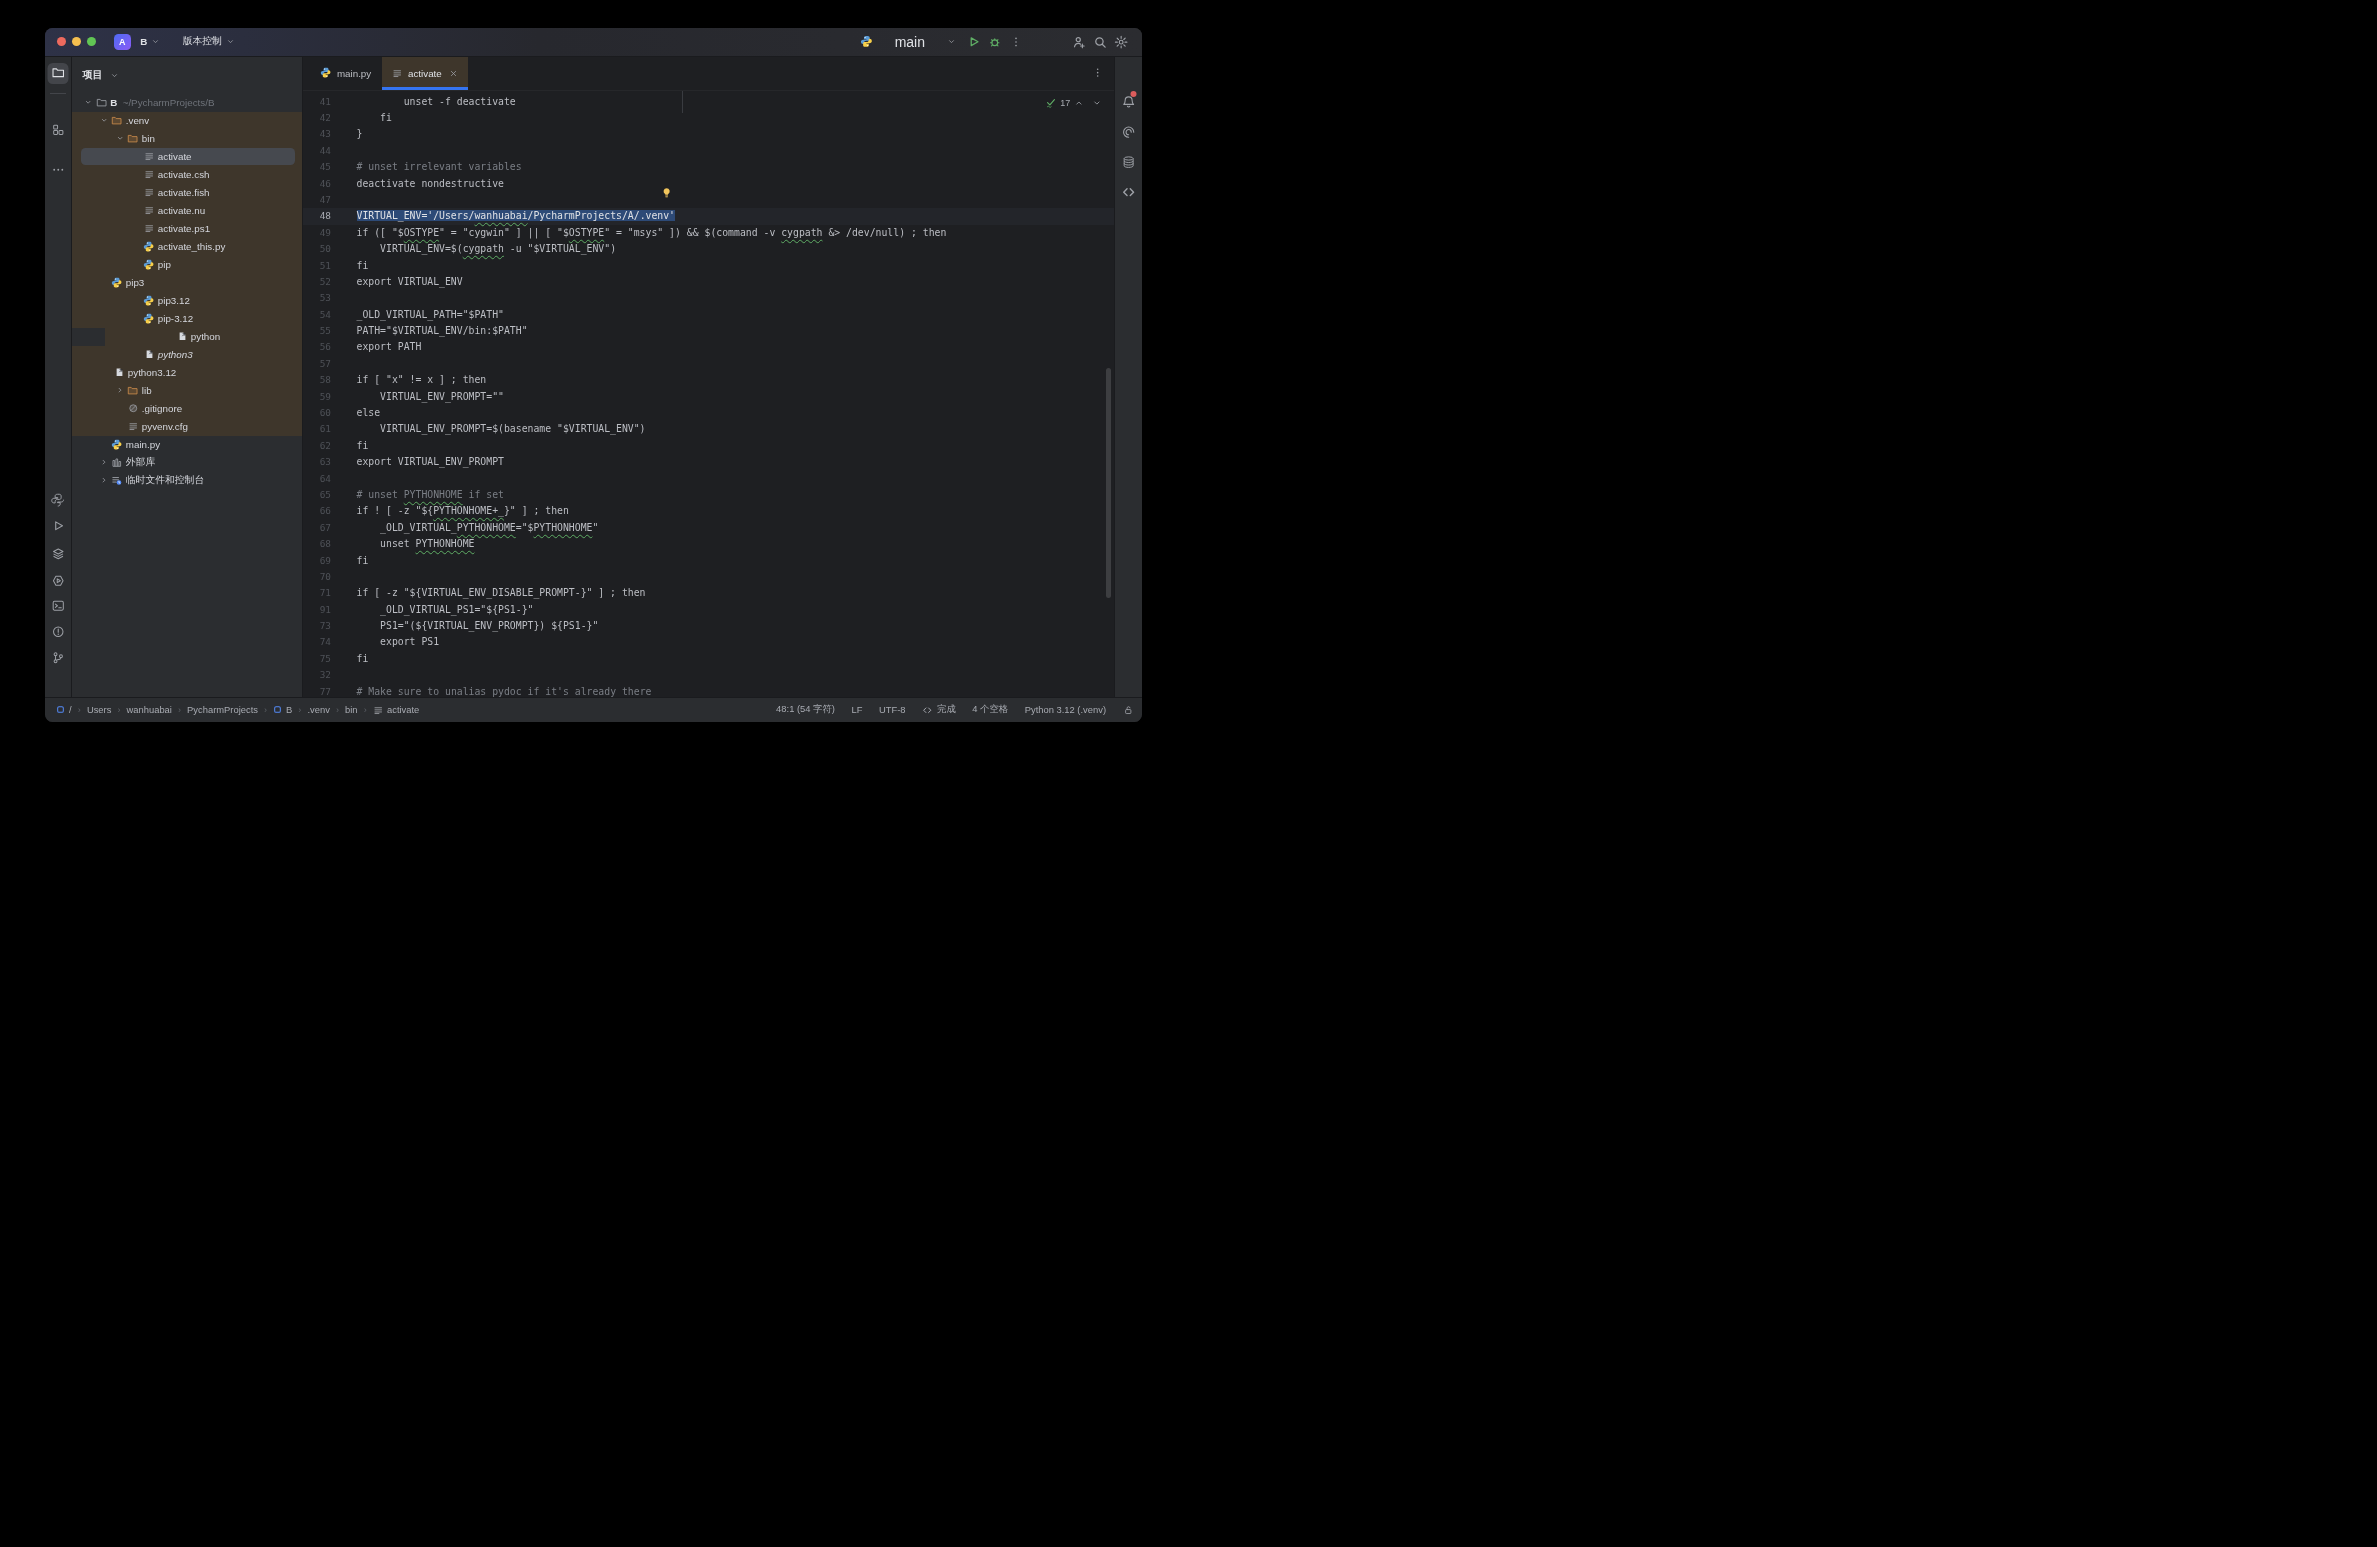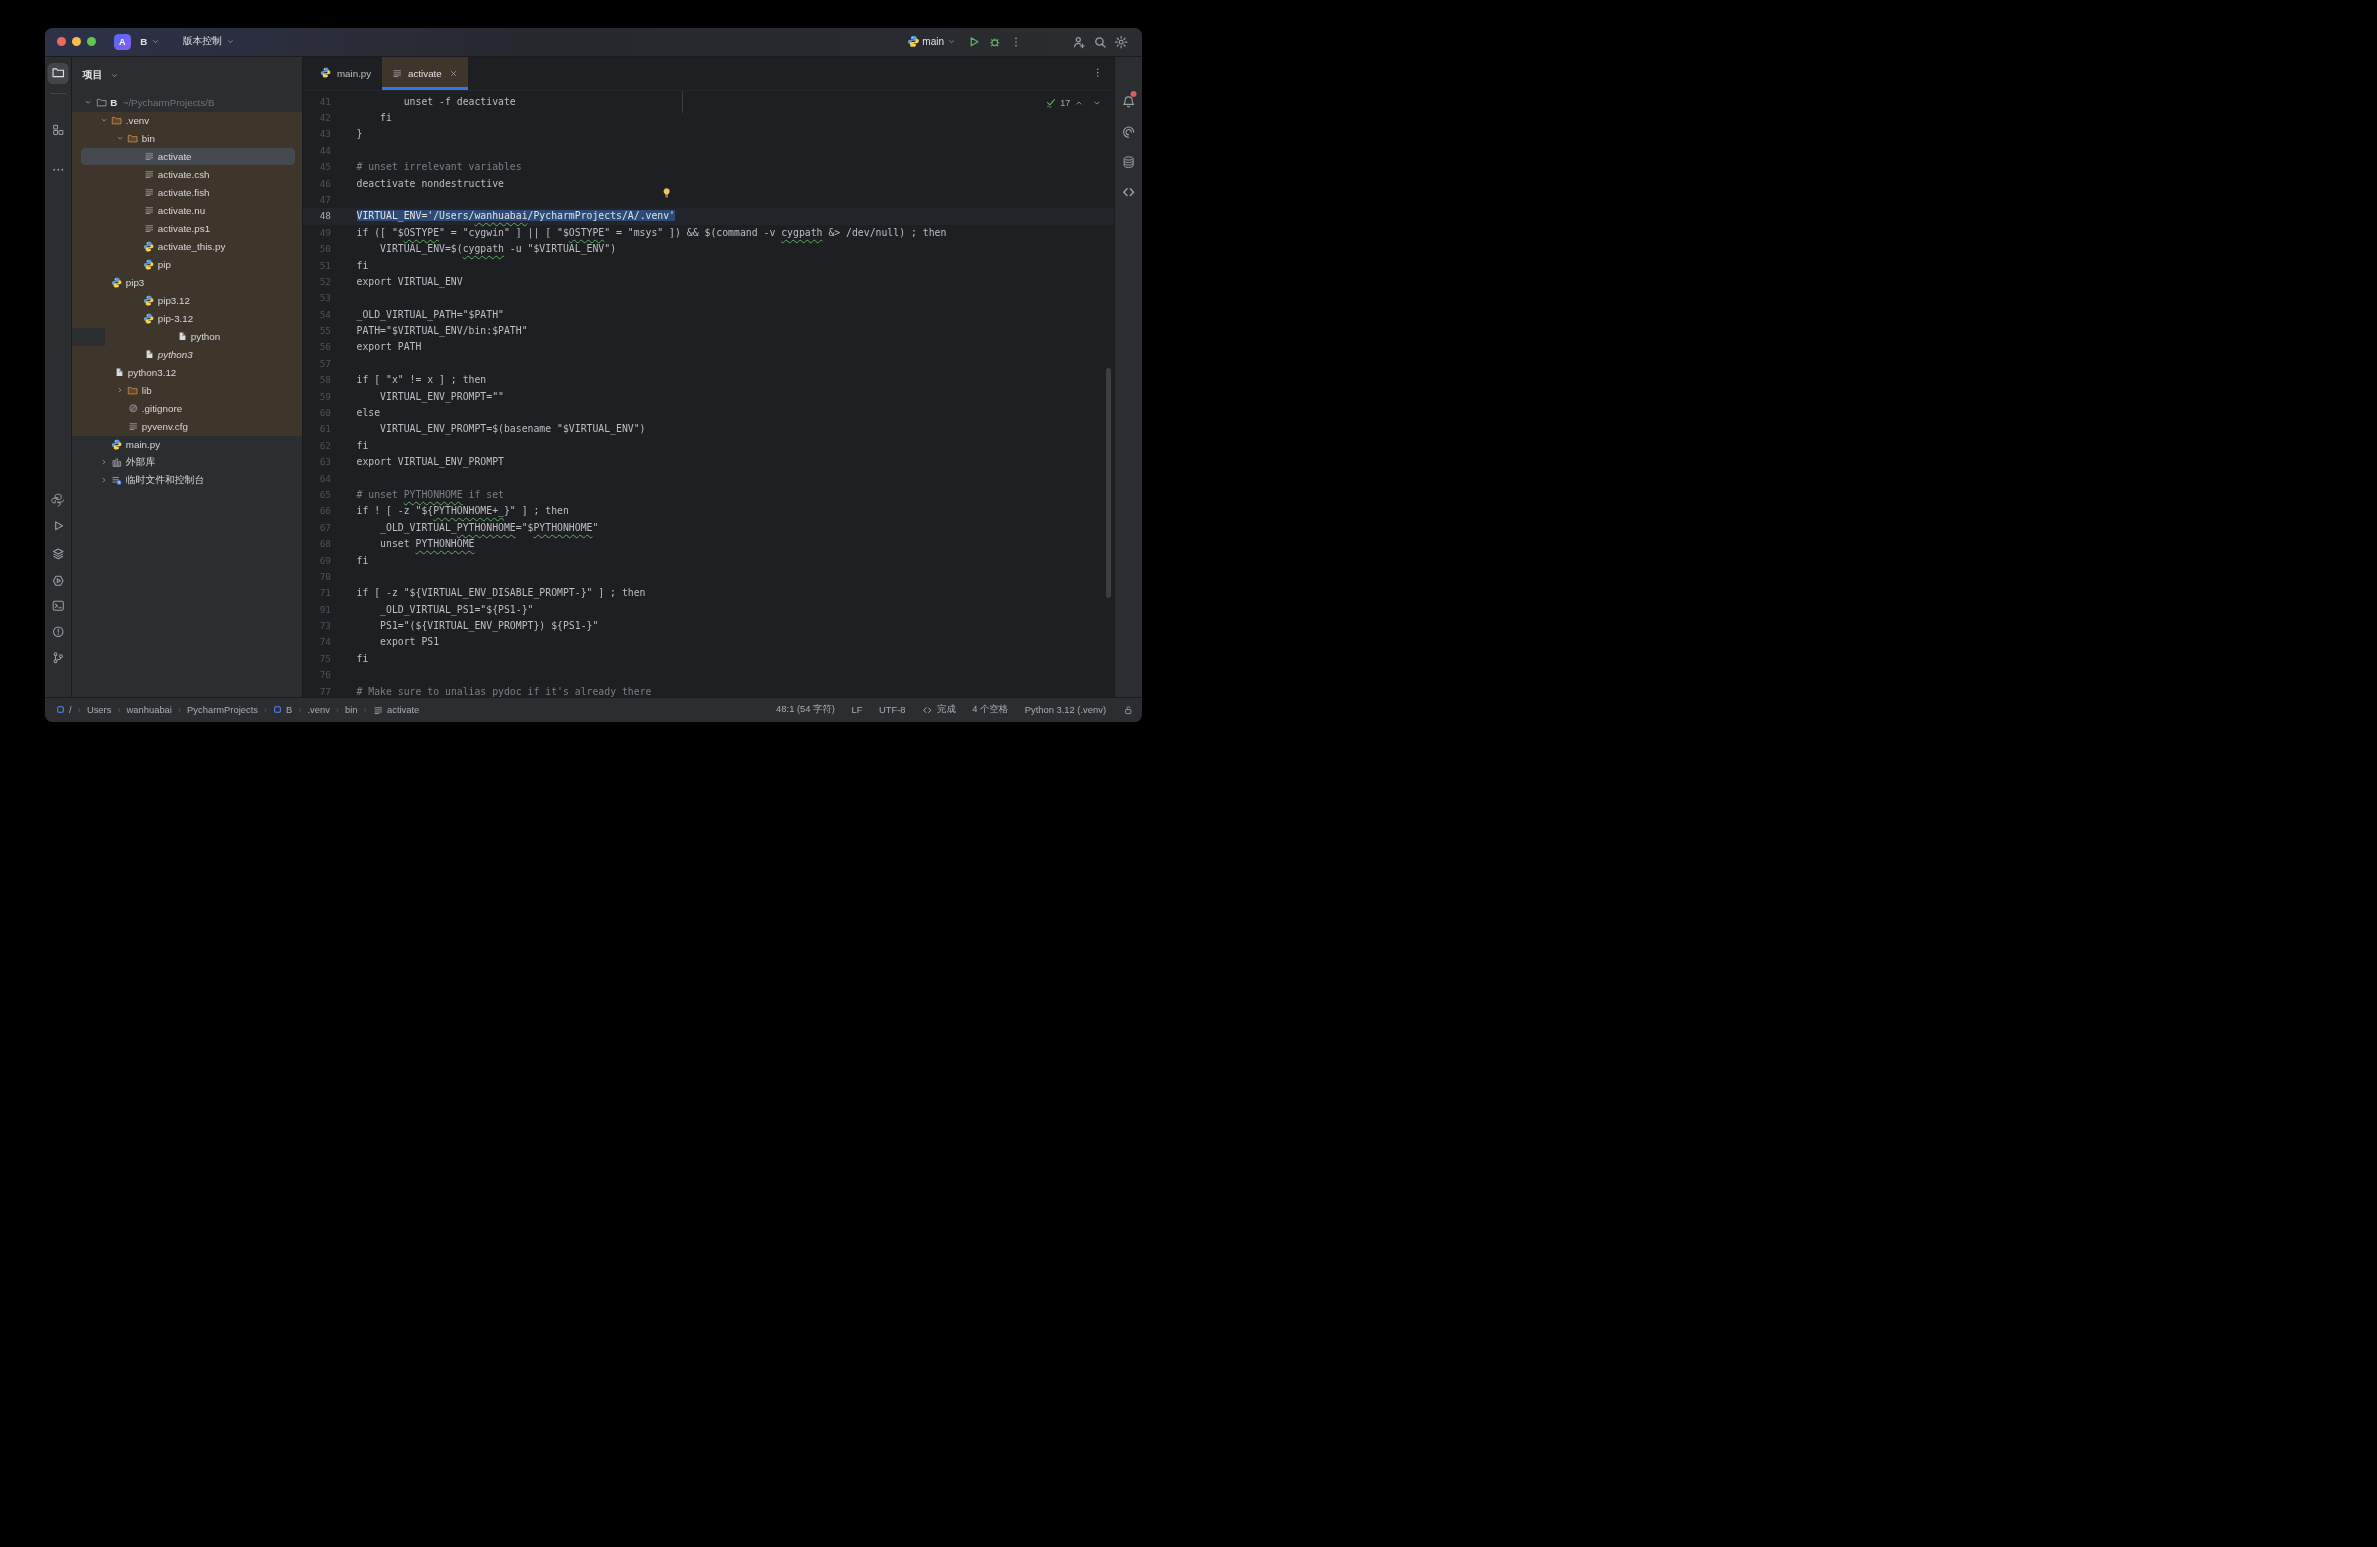--- a/index.html
+++ b/index.html
@@ -21,21 +21,21 @@
   .lights{display:flex;gap:6px;margin-left:3px;}
   .light{width:9px;height:9px;border-radius:50%;}
   .avatar{width:16.5px;height:16.5px;border-radius:4.5px;margin-left:18px;
     background:linear-gradient(135deg,#4E6AF3,#8A5CF6);color:#fff;font-size:9px;font-weight:700;
     display:flex;align-items:center;justify-content:center;}
   .tbtn{display:flex;align-items:center;gap:3.8px;color:var(--text);font-size:9.8px;
     padding:3px 4.5px;border-radius:4.5px;cursor:default;}
   .proj-switch{margin-left:5.3px;font-weight:600;}
   .vcs{margin-left:13.5px;font-weight:400;}
   .tspacer{flex:1;}
-  .runwidget{display:flex;align-items:center;gap:3px;color:var(--text);font-size:10px;margin-right:7.5px;}
+  .runwidget{display:flex;align-items:center;gap:22px;color:var(--text);font-size:14px;margin-right:7.5px;}
   .ticon{width:21px;height:19.5px;display:flex;align-items:center;justify-content:center;border-radius:4.5px;}
   .tgap{width:42px;}
   
   .rail-left{position:absolute;left:0;top:28.6px;bottom:25.5px;width:27px;background:var(--panel-bg);
     border-right:0.8px solid #1A1B1E;}
   .rail-right{position:absolute;right:0;top:28.6px;bottom:25.5px;width:28px;background:var(--panel-bg);
     border-left:0.8px solid #1A1B1E;}
   .railbtn{position:absolute;left:50%;transform:translateX(-50%);width:21px;height:21px;
     display:flex;align-items:center;justify-content:center;border-radius:5.3px;}
   .railbtn.active{background:#43454A;color:#DFE1E5;}
@@ -591,21 +591,21 @@
           <div class="cl"><span class="ln">66</span><span class="ct">if ! [ -z "${<span class="typo">PYTHONHOME+_</span>}" ] ; then</span></div>
           <div class="cl"><span class="ln">67</span><span class="ct">    _OLD_VIRTUAL_<span class="typo">PYTHONHOME</span>="$<span class="typo">PYTHONHOME</span>"</span></div>
           <div class="cl"><span class="ln">68</span><span class="ct">    unset <span class="typo">PYTHONHOME</span></span></div>
           <div class="cl"><span class="ln">69</span><span class="ct">fi</span></div>
           <div class="cl"><span class="ln">70</span><span class="ct"></span></div>
           <div class="cl"><span class="ln">71</span><span class="ct">if [ -z "${VIRTUAL_ENV_DISABLE_PROMPT-}" ] ; then</span></div>
           <div class="cl"><span class="ln">91</span><span class="ct">    _OLD_VIRTUAL_PS1="${PS1-}"</span></div>
           <div class="cl"><span class="ln">73</span><span class="ct">    PS1="(${VIRTUAL_ENV_PROMPT}) ${PS1-}"</span></div>
           <div class="cl"><span class="ln">74</span><span class="ct">    export PS1</span></div>
           <div class="cl"><span class="ln">75</span><span class="ct">fi</span></div>
-          <div class="cl"><span class="ln">76</span><span class="ct"></span></div>
+          <div class="cl"><span class="ln">32</span><span class="ct"></span></div>
           <div class="cl comment"><span class="ln">77</span><span class="ct"># Make sure to <span class="typo">unalias</span> pydoc if it's already there</span></div>
         </div>
       <div class="bulb">
           <svg width="11.3" height="12" viewBox="0 0 16 17">
             <path d="M8 1.6a4.4 4.4 0 0 1 2.6 7.9c-.5.4-.8.9-.8 1.5H6.2c0-.6-.3-1.1-.8-1.5A4.4 4.4 0 0 1 8 1.6z" fill="#F2C55C"></path>
             <path d="M6.6 12.6h2.8M7 14h2" stroke="#F2C55C" stroke-width="1.1" stroke-linecap="round"></path>
           </svg>
         </div>
       <div class="inspect">
         <svg width="12" height="12" viewBox="0 0 16 16" style="color:#5FAD65">

